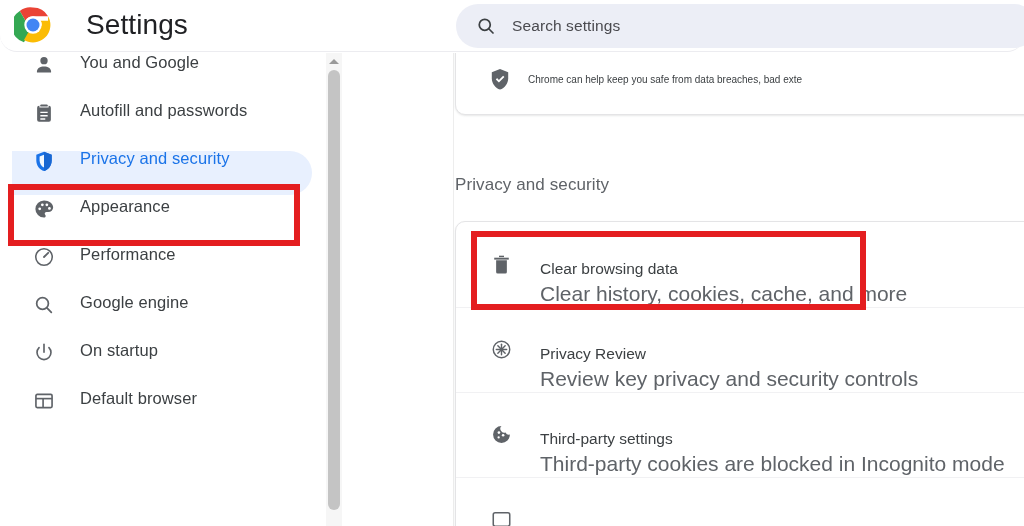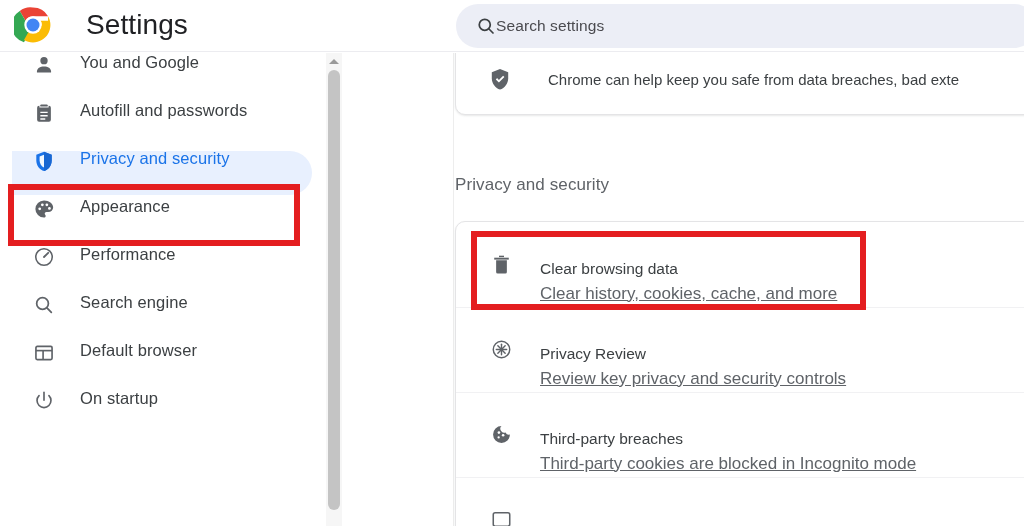--- a/index.html
+++ b/index.html
@@ -9,40 +9,41 @@
     font-family: "Liberation Sans", sans-serif;
     overflow: hidden;
   }
   #app { position: relative; width: 1024px; height: 526px; background: #ffffff; }
 
   
   .header {
     position: absolute; left: 0; top: 0; width: 1024px; height: 52px;
     background: #ffffff;
     border-bottom: 1px solid #ececf0;
+    border-radius: 17px;
   }
   .chrome-logo {
     position: absolute; left: 14px; top: 6px; width: 38px; height: 38px;
   }
   .settings-title {
     position: absolute; left: 86px; top: 7px;
     font-size: 28px; color: #202124; letter-spacing: .1px;
     font-weight: 400; line-height: 36px;
   }
   .search-box {
     position: absolute; left: 456px; top: 4px; width: 580px; height: 44px;
     background: #eceef6; border-radius: 22px;
     display: flex; align-items: center;
   }
   .search-icon {
     margin-left: 20px; width: 20px; height: 20px; flex: 0 0 20px;
     display: flex; align-items: center; justify-content: center;
   }
   .search-placeholder {
-    font-size: 15.5px; color: #4a4a4f; letter-spacing: .1px;
+    margin-left: 16px; font-size: 15.5px; color: #4a4a4f; letter-spacing: .1px;
   }
 
   
   .sidebar {
     position: absolute; left: 0; top: 53px; width: 326px; height: 473px;
     background: #ffffff; overflow: hidden;
   }
   .nav-item {
     position: relative; height: 48px; display: flex; align-items: flex-start;
     padding-left: 32px; cursor: pointer;
@@ -100,21 +101,21 @@
     box-shadow: 0 1px 2px rgba(60,64,67,.12);
   }
   #safety-card { top: -12px; height: 74px; }
   #privacy-card { top: 168px; height: 320px; }
 
   .safety-row {
     display: flex; align-items: center; height: 74px; padding-left: 32px;
   }
   .safety-row .row-icon { width: 24px; height: 24px; flex: 0 0 24px; }
   .safety-row .row-text {
-    margin-left: 36px; font-size: 15px; color: #3c4043;
+    margin-left: 16px; font-size: 10px; color: #3c4043;
     white-space: nowrap; overflow: hidden;
   }
 
   .section-heading {
     position: absolute; left: 112px; top: 122px;
     font-size: 17px; color: #5f6368; letter-spacing: .1px;
   }
 
   .setting-row {
     display: flex; align-items: center; height: 85px;
@@ -123,21 +124,21 @@
   .setting-row + .setting-row::before {
     content: ""; position: absolute; left: 0; top: 0; width: 600px;
     height: 1px; background: #f1f1f3;
   }
   .setting-row .row-icon {
     width: 26px; height: 26px; flex: 0 0 26px;
     display: flex; align-items: center; justify-content: center;
   }
   .setting-row .row-body { margin-left: 26px; margin-top: 32px; }
   .row-title { font-size: 15.5px; color: #3c4043; line-height: 23px; }
-  .row-sub { font-size: 17px; color: #5f6368; line-height: 23px; margin-top: 2px; text-decoration: underline; }
+  .row-sub { font-size: 21px; color: #5f6368; line-height: 23px; margin-top: 2px; }
 
   
   .red-box {
     position: absolute; border: 6px solid #e41e20; pointer-events: none; z-index: 50;
   }
   #redbox-sidebar { left: 8px; top: 184px; width: 292px; height: 62px; }
   #redbox-clear   { left: 471px; top: 231px; width: 395px; height: 79px; }
 </style>
 </head>
 <body>
@@ -226,42 +227,42 @@
       <span class="nav-label">Performance</span>
     </div>
 
     <div class="nav-item">
       <span class="nav-icon">
         <svg viewBox="0 0 24 24" width="22" height="22" fill="none" stroke="#5f6368" stroke-width="1.9" stroke-linecap="round">
           <circle cx="10.4" cy="10.4" r="6.4"></circle>
           <line x1="15.2" y1="15.2" x2="20" y2="20"></line>
         </svg>
       </span>
-      <span class="nav-label">Search engine</span>
+      <span class="nav-label">Google engine</span>
+    </div>
+
+    <div class="nav-item">
+      <span class="nav-icon">
+        <svg viewBox="0 0 24 24" width="22" height="22" fill="none" stroke="#5f6368" stroke-width="1.8" stroke-linecap="round">
+          <path d="M6.6 6.2a7.6 7.6 0 1 0 10.8 0"></path>
+          <line x1="12" y1="2.6" x2="12" y2="11.2"></line>
+        </svg>
+      </span>
+      <span class="nav-label">On startup</span>
     </div>
 
     <div class="nav-item">
       <span class="nav-icon">
         <svg viewBox="0 0 24 24" width="22" height="22" fill="none" stroke="#5f6368" stroke-width="1.8">
           <rect x="3.2" y="4.8" width="17.6" height="14.4" rx="1.4"></rect>
           <line x1="3.2" y1="9.4" x2="20.8" y2="9.4"></line>
           <line x1="11" y1="9.4" x2="11" y2="19.2"></line>
         </svg>
       </span>
       <span class="nav-label">Default browser</span>
-    </div>
-
-    <div class="nav-item">
-      <span class="nav-icon">
-        <svg viewBox="0 0 24 24" width="22" height="22" fill="none" stroke="#5f6368" stroke-width="1.8" stroke-linecap="round">
-          <path d="M6.6 6.2a7.6 7.6 0 1 0 10.8 0"></path>
-          <line x1="12" y1="2.6" x2="12" y2="11.2"></line>
-        </svg>
-      </span>
-      <span class="nav-label">On startup</span>
     </div>
   </div>
 
   <div class="sb-track">
     <div class="sb-arrow">
         <i></i>
       </div>
     <div class="sb-thumb"></div>
   </div>
 
@@ -321,21 +322,21 @@
           <span class="row-icon">
             <svg viewBox="0 0 24 24" width="23" height="23" fill="#5f6368">
               <path d="M12 3.2a8.8 8.8 0 1 0 8.8 8.8 4 4 0 0 1-4.6-2.2 4 4 0 0 1-4.2-6.6z"></path>
               <circle cx="9.3" cy="10" r="1.35" fill="#ffffff"></circle>
               <circle cx="13.7" cy="12.8" r="1.35" fill="#ffffff"></circle>
               <circle cx="9" cy="15.1" r="1.2" fill="#ffffff"></circle>
               <circle cx="14.6" cy="8.2" r="1" fill="#ffffff"></circle>
             </svg>
           </span>
           <span class="row-body">
-            <div class="row-title">Third-party breaches</div>
+            <div class="row-title">Third-party settings</div>
             <div class="row-sub">Third-party cookies are blocked in Incognito mode</div>
           </span>
         </div>
 
         <div class="setting-row">
           <span class="row-icon">
             <svg viewBox="0 0 24 24" width="23" height="23" fill="none" stroke="#5f6368" stroke-width="1.6">
               <rect x="3.4" y="5" width="17.2" height="14" rx="2"></rect>
             </svg>
           </span>

